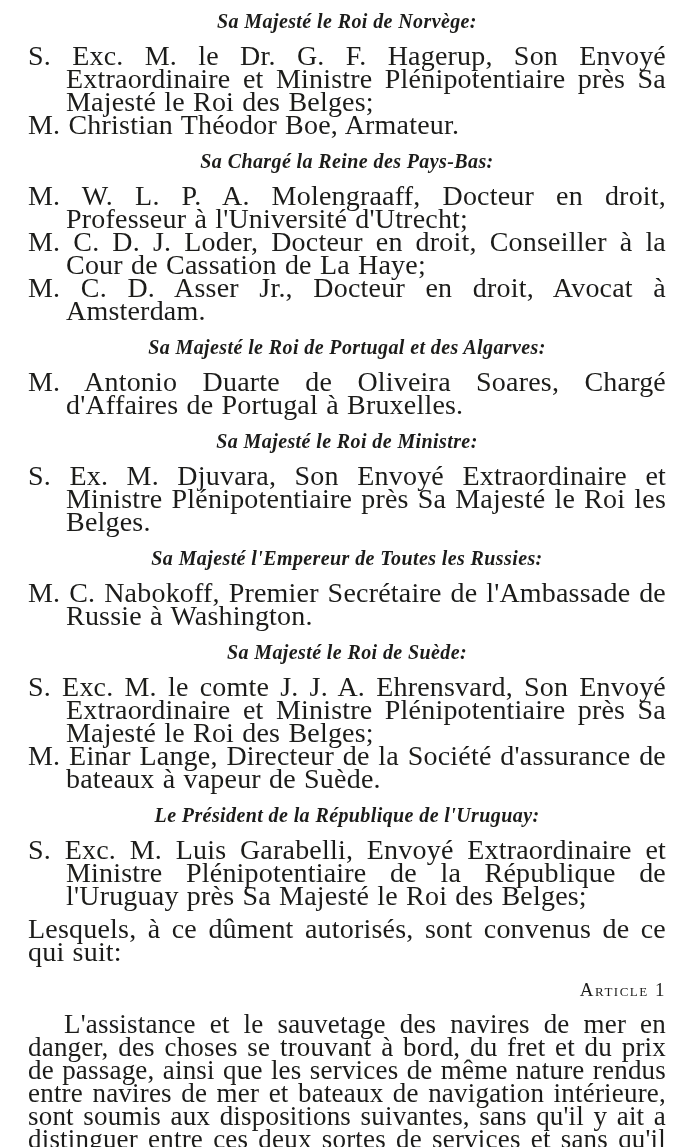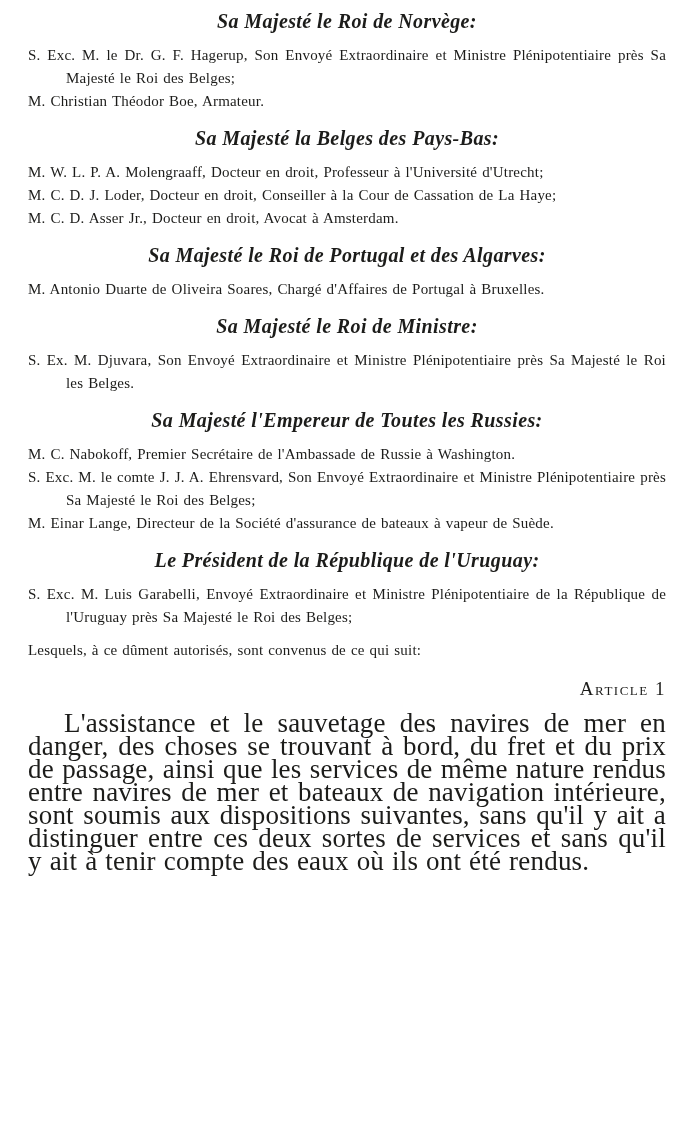--- a/index.html
+++ b/index.html
@@ -21,21 +21,21 @@
     font-style: italic;
     font-weight: 700;
     text-align: center;
     font-size: 20px;
     letter-spacing: 0.4px;
     margin: 14px 18px 11px 18px;
   }
   .hd.first { margin-top: 2px; }
   .entry {
     margin: 0;
-    font-size: 15px;
+    font-size: 28px;
     line-height: 23px;
     letter-spacing: 0.2px;
     text-align: justify;
     padding-left: 38px;
     text-indent: -38px;
     word-spacing: 1px;
   }
   .entry.flush {
     padding-left: 0;
     text-indent: 0;
@@ -61,34 +61,35 @@
 </style>
 </head>
 <body>
 
 <main class="doc">
 
   <p class="hd first">Sa Majesté le Roi de Norvège:</p>
   <p class="entry">S. Exc. M. le Dr. G. F. Hagerup, Son Envoyé Extraordinaire et Ministre Plénipotentiaire près Sa Majesté le Roi des Belges;</p>
   <p class="entry">M. Christian Théodor Boe, Armateur.</p>
 
-  <p class="hd">Sa Majesté la Belges des Pays-Bas:</p>
+  <p class="hd">Sa Chargé la Reine des Pays-Bas:</p>
   <p class="entry">M. W. L. P. A. Molengraaff, Docteur en droit, Professeur à l'Université d'Utrecht;</p>
   <p class="entry">M. C. D. J. Loder, Docteur en droit, Conseiller à la Cour de Cassation de La Haye;</p>
   <p class="entry">M. C. D. Asser Jr., Docteur en droit, Avocat à Amsterdam.</p>
 
   <p class="hd">Sa Majesté le Roi de Portugal et des Algarves:</p>
   <p class="entry">M. Antonio Duarte de Oliveira Soares, Chargé d'Affaires de Portugal à Bruxelles.</p>
 
   <p class="hd">Sa Majesté le Roi de Ministre:</p>
   <p class="entry">S. Ex. M. Djuvara, Son Envoyé Extraordinaire et Ministre Plénipotentiaire près Sa Majesté le Roi les Belges.</p>
 
   <p class="hd">Sa Majesté l'Empereur de Toutes les Russies:</p>
   <p class="entry">M. C. Nabokoff, Premier Secrétaire de l'Ambassade de Russie à Washington.</p>
 
+  <p class="hd">Sa Majesté le Roi de Suède:</p>
   <p class="entry">S. Exc. M. le comte J. J. A. Ehrensvard, Son Envoyé Extraordinaire et Ministre Plénipotentiaire près Sa Majesté le Roi des Belges;</p>
   <p class="entry">M. Einar Lange, Directeur de la Société d'assurance de bateaux à vapeur de Suède.</p>
 
   <p class="hd">Le Président de la République de l'Uruguay:</p>
   <p class="entry">S. Exc. M. Luis Garabelli, Envoyé Extraordinaire et Ministre Plénipotentiaire de la République de l'Uruguay près Sa Majesté le Roi des Belges;</p>
   <p class="entry flush">Lesquels, à ce dûment autorisés, sont convenus de ce qui suit:</p>
 
   <p class="article-title">Article 1</p>
   <p class="body-par">L'assistance et le sauvetage des navires de mer en danger, des choses se trouvant à bord, du fret et du prix de passage, ainsi que les services de même nature rendus entre navires de mer et bateaux de navigation intérieure, sont soumis aux dispositions suivantes, sans qu'il y ait a distinguer entre ces deux sortes de services et sans qu'il y ait à tenir compte des eaux où ils ont été rendus.</p>
 

